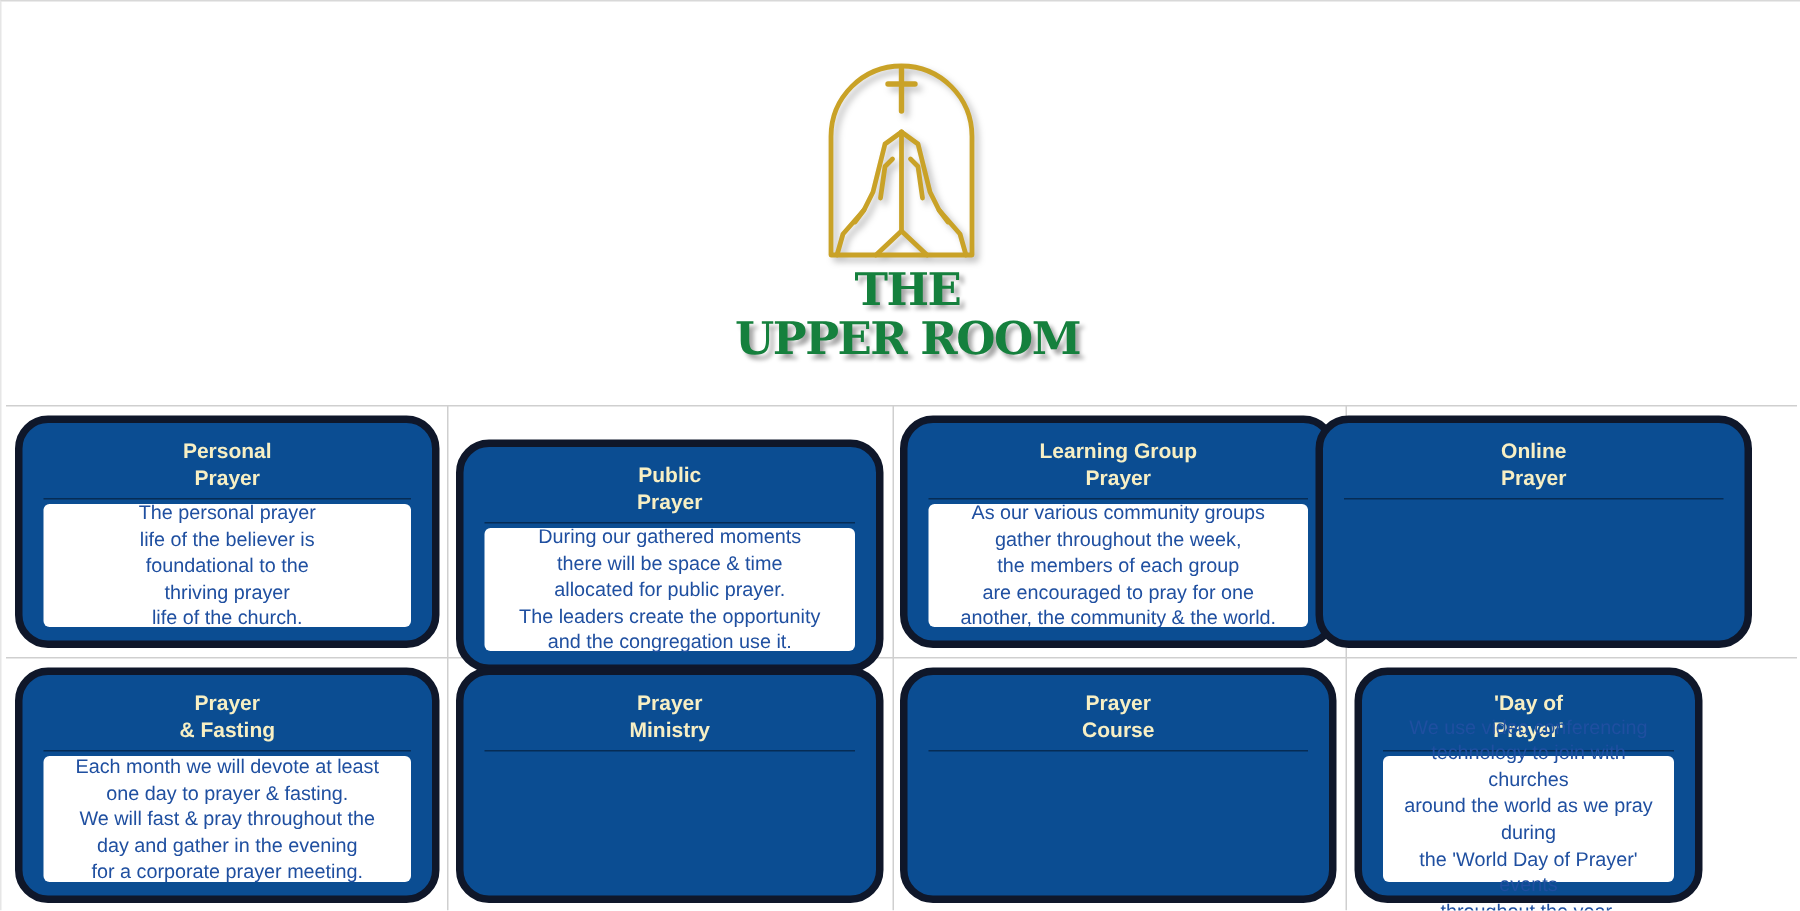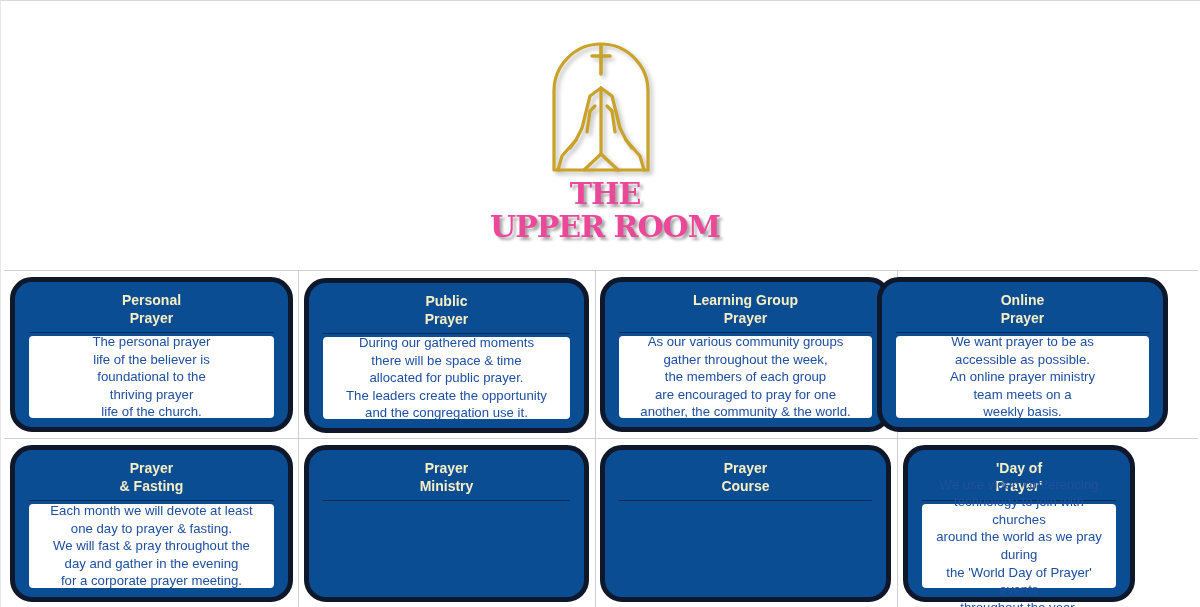--- a/index.html
+++ b/index.html
@@ -10,21 +10,21 @@
   .frame {
     position:absolute; left:0; top:0; width:1199px; height:606px;
     border-top:1px solid #d8d8d8; border-left:1px solid #e6e6e6;
   }
   
   .logo { position:absolute; left:540px; top:36px; width:130px; height:210px; }
   .logo svg { position:absolute; left:0; top:0; filter: drop-shadow(3px 3px 2px rgba(0,0,0,0.25)); }
   .logo-text {
     position:absolute; left:455px; width:300px; text-align:center;
     font-family:"DejaVu Serif", "Liberation Serif", serif; font-weight:bold;
-    color:#ec4899; text-shadow: 3px 3px 3px rgba(0,0,0,0.35);
+    color:#15803d; text-shadow: 3px 3px 3px rgba(0,0,0,0.35);
     letter-spacing:-1px;
   }
   .logo-line1 { top:176px; font-size:30px; }
   .logo-line2 { top:209px; font-size:30px; }
 
   
   .grid-hline { position:absolute; left:4px; width:1194px; height:1px; background:#cfcfcf; }
   .grid-vline { position:absolute; width:1px; background:#cfcfcf; }
 
   .card {
@@ -82,21 +82,21 @@
   <div class="card-title" style="white-space:pre-line;">Personal
 Prayer</div>
   <div class="card-rule"></div>
   <div class="card-body">The personal prayer
 life of the believer is
 foundational to the
 thriving prayer
 life of the church.</div>
 </div>
 
-<div class="card" style="left:304px; top:278px; width:285px; height:155px;">
+<div class="card" style="left:304px; top:293px; width:285px; height:155px;">
   <div class="card-title" style="white-space:pre-line;">Public
 Prayer</div>
   <div class="card-rule"></div>
   <div class="card-body">During our gathered moments
 there will be space &amp; time
 allocated for public prayer.
 The leaders create the opportunity
 and the congregation use it.</div>
 </div>
 
@@ -108,25 +108,20 @@
 gather throughout the week,
 the members of each group
 are encouraged to pray for one
 another, the community &amp; the world.</div>
 </div>
 
 <div class="card" style="left:877px; top:277px; width:291px; height:155px;">
   <div class="card-title" style="white-space:pre-line;">Online
 Prayer</div>
   <div class="card-rule"></div>
-  <div class="card-body">We want prayer to be as
-accessible as possible.
-An online prayer ministry
-team meets on a
-weekly basis.</div>
 </div>
 
 <div class="card" style="left:10px; top:445px; width:283px; height:157px;">
   <div class="card-title" style="white-space:pre-line;">Prayer
 &amp; Fasting</div>
   <div class="card-rule"></div>
   <div class="card-body">Each month we will devote at least
 one day to prayer &amp; fasting.
 We will fast &amp; pray throughout the
 day and gather in the evening

